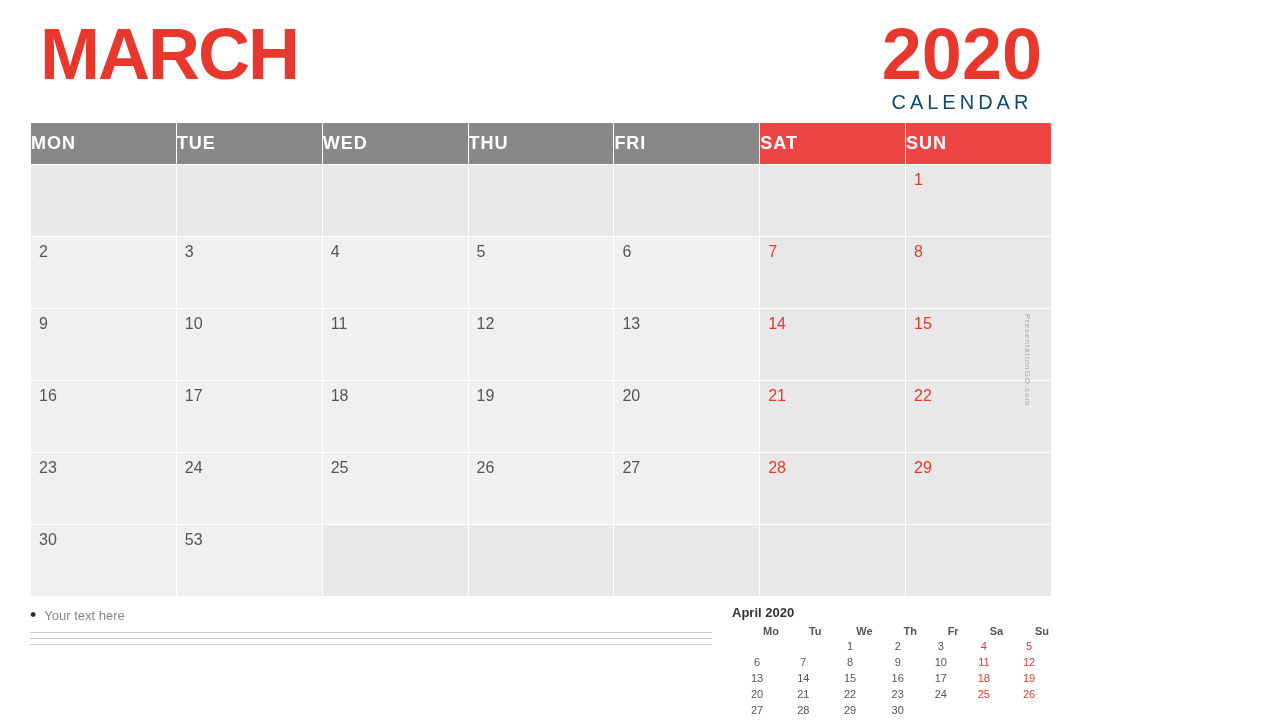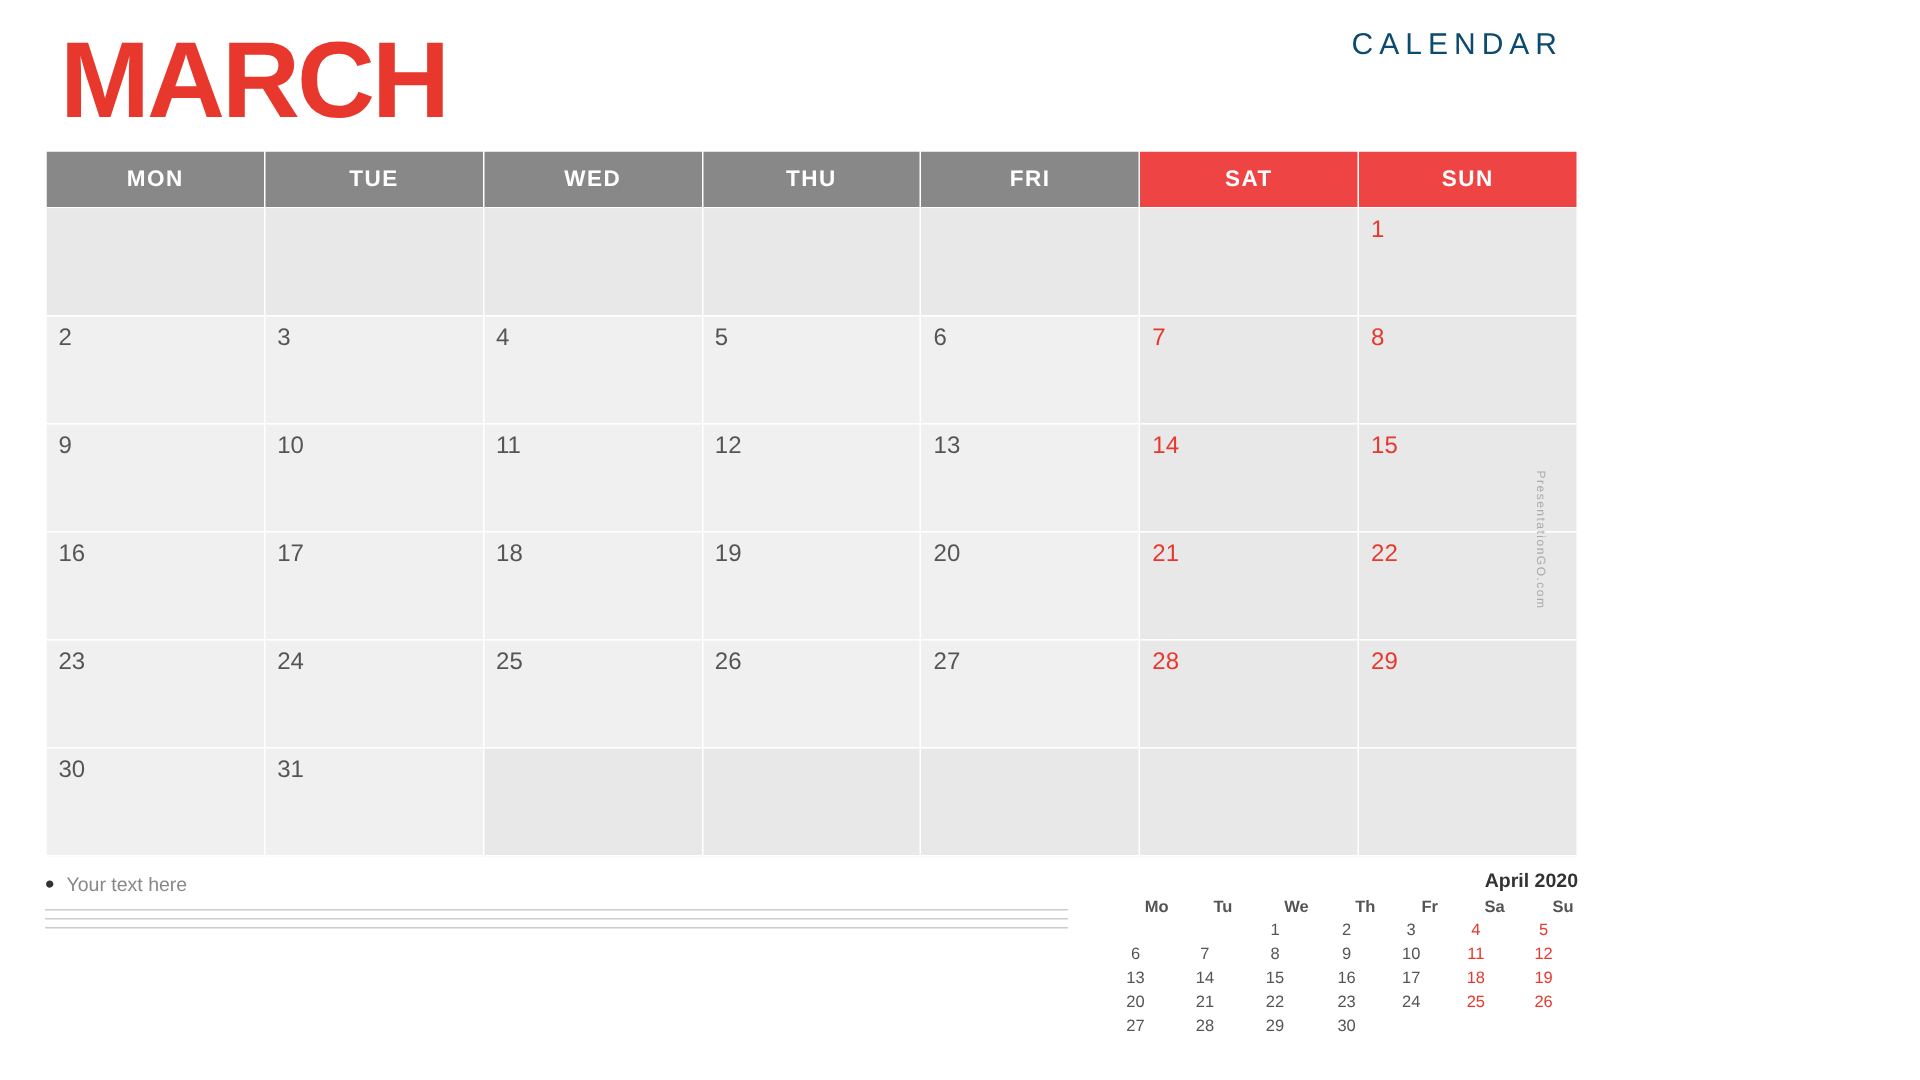--- a/index.html
+++ b/index.html
@@ -50,25 +50,25 @@
       padding: 0 30px;
     }
     .calendar-table {
       width: 100%;
       border-collapse: collapse;
       table-layout: fixed;
     }
     .calendar-table th {
       background: #888;
       color: #fff;
-      font-size: 15px;
+      font-size: 18px;
       font-weight: 600;
       letter-spacing: 1px;
       padding: 10px 0;
-      text-align: center;
+      text-align: left;
       border: 1px solid #fff;
     }
     .calendar-table th.weekend {
       background: #ef4444;
     }
     .calendar-table td {
       background: #f0f0f0;
       border: 1px solid #fff;
       height: 72px;
       vertical-align: top;
@@ -123,21 +123,21 @@
       background: #ccc;
       margin-bottom: 5px;
     }
 
     
     .mini-calendar {
       width: 320px;
       flex-shrink: 0;
     }
     .mini-calendar-title {
-      text-align: right;
+      text-align: left;
       font-size: 13px;
       font-weight: 600;
       color: #333;
       margin-bottom: 4px;
     }
     .mini-cal-table {
       width: 100%;
       border-collapse: collapse;
       font-size: 11px;
     }
@@ -171,20 +171,21 @@
     }
   </style>
 </head>
 <body>
 
 <div style="position:relative; width:1082px; height:720px; background:#fff; overflow:hidden;border-radius:28px;">
 
   <div class="header">
     <div class="month-title">MARCH</div>
     <div class="year-block">
+      <span class="year-number">2020</span>
       <span class="calendar-label">CALENDAR</span>
     </div>
   </div>
 
   <div class="calendar-wrapper">
     <table class="calendar-table">
       <thead>
         <tr id="days-header">
             <th>MON</th>
             <th>TUE</th>
@@ -236,21 +237,21 @@
             <td><span class="day-num">23</span></td>
             <td><span class="day-num">24</span></td>
             <td><span class="day-num">25</span></td>
             <td><span class="day-num">26</span></td>
             <td><span class="day-num">27</span></td>
             <td class="weekend-day"><span class="day-num red">28</span></td>
             <td class="weekend-day"><span class="day-num red">29</span></td>
           </tr>
           <tr>
             <td><span class="day-num">30</span></td>
-            <td><span class="day-num">31</span></td>
+            <td><span class="day-num">53</span></td>
             <td class="empty"><span class="day-num"></span></td>
             <td class="empty"><span class="day-num"></span></td>
             <td class="empty"><span class="day-num"></span></td>
             <td class="empty"><span class="day-num"></span></td>
             <td class="empty"><span class="day-num"></span></td>
           </tr>
         </tbody>
     </table>
   </div>
 

